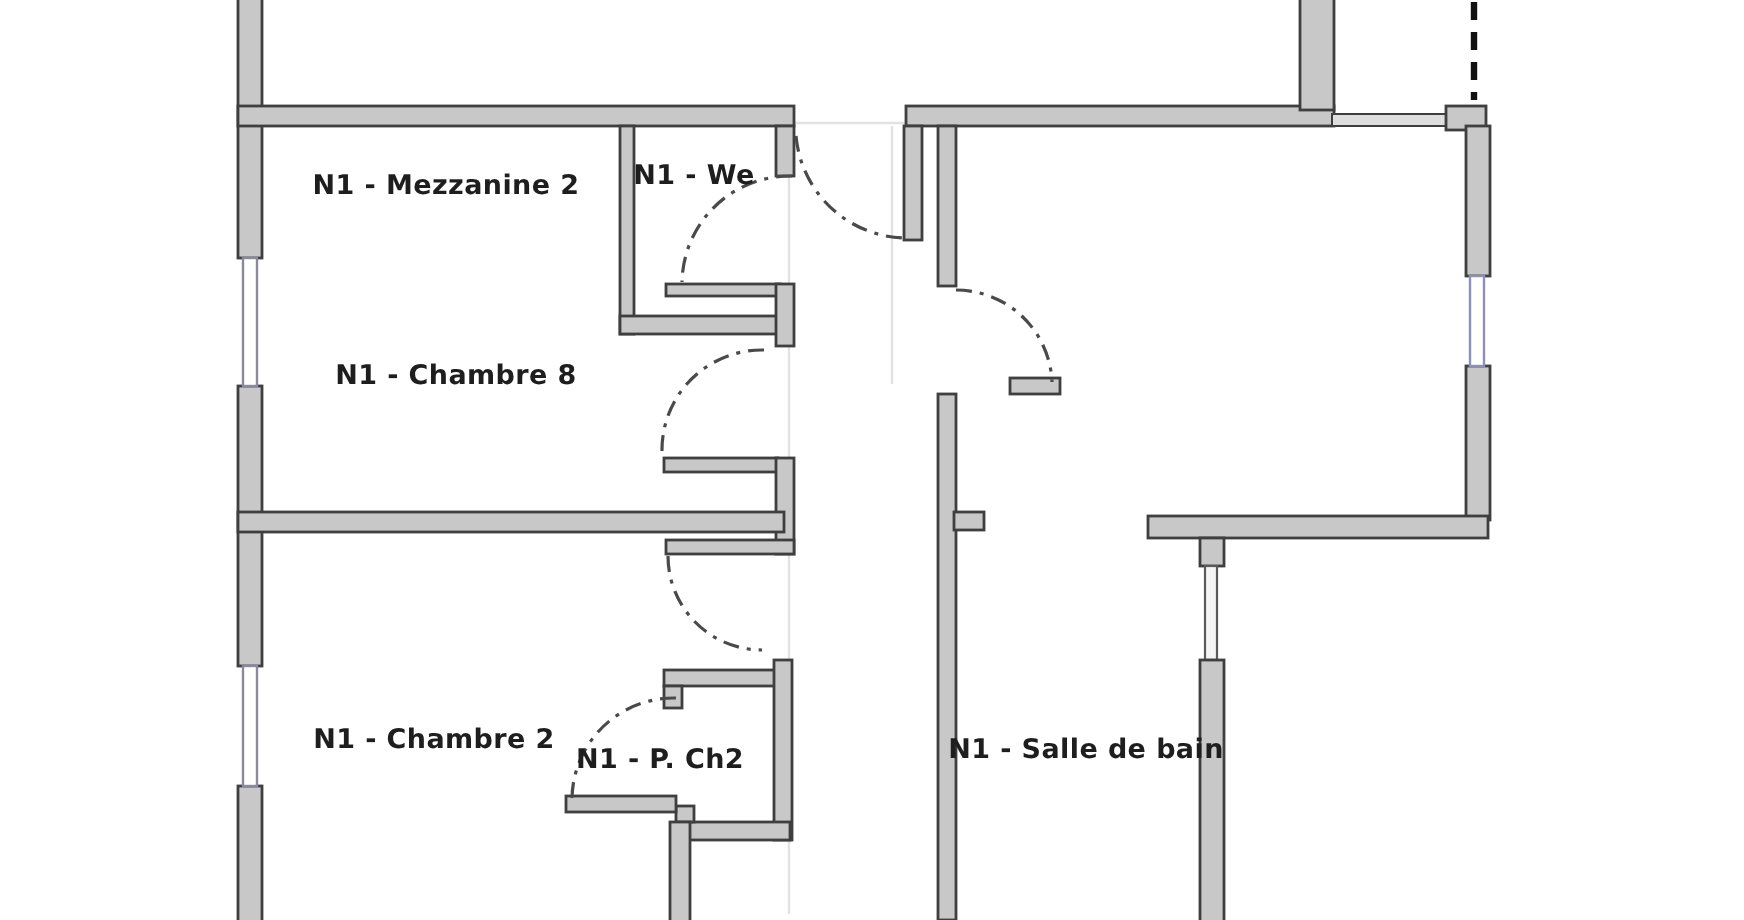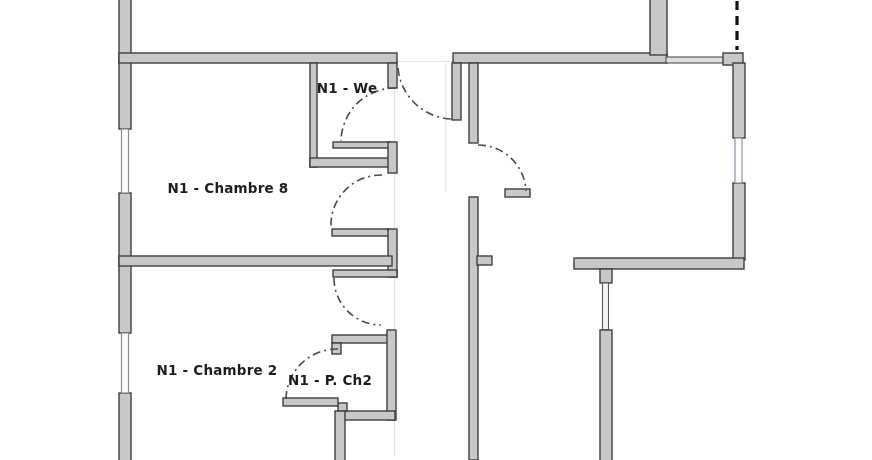--- a/index.html
+++ b/index.html
@@ -120,18 +120,20 @@
     <g>
       <path class="arc" d="M398,68 A56,56 0 0 0 452,119"></path>
       <path class="arc" d="M396,88 A54,54 0 0 0 341,141"></path>
       <path class="arc" d="M478,145 A48,48 0 0 1 526,191"></path>
       <path class="arc" d="M382,175 A50,50 0 0 0 331,226"></path>
       <path class="arc" d="M334,278 A47,47 0 0 0 381,325"></path>
       <path class="arc" d="M286,399 A51,51 0 0 1 338,349"></path>
     </g>
   </svg>
 
+  <div class="room-label" style="left:223px;top:93px;">N1 - Mezzanine 2</div>
   <div class="room-label" style="left:347px;top:88px;">N1 - We</div>
   <div class="room-label" style="left:228px;top:188px;">N1 - Chambre 8</div>
   <div class="room-label" style="left:217px;top:370px;">N1 - Chambre 2</div>
   <div class="room-label" style="left:330px;top:380px;">N1 - P. Ch2</div>
+  <div class="room-label" style="left:543px;top:375px;">N1 - Salle de bain</div>
 
 </div>
 
 </body></html>

